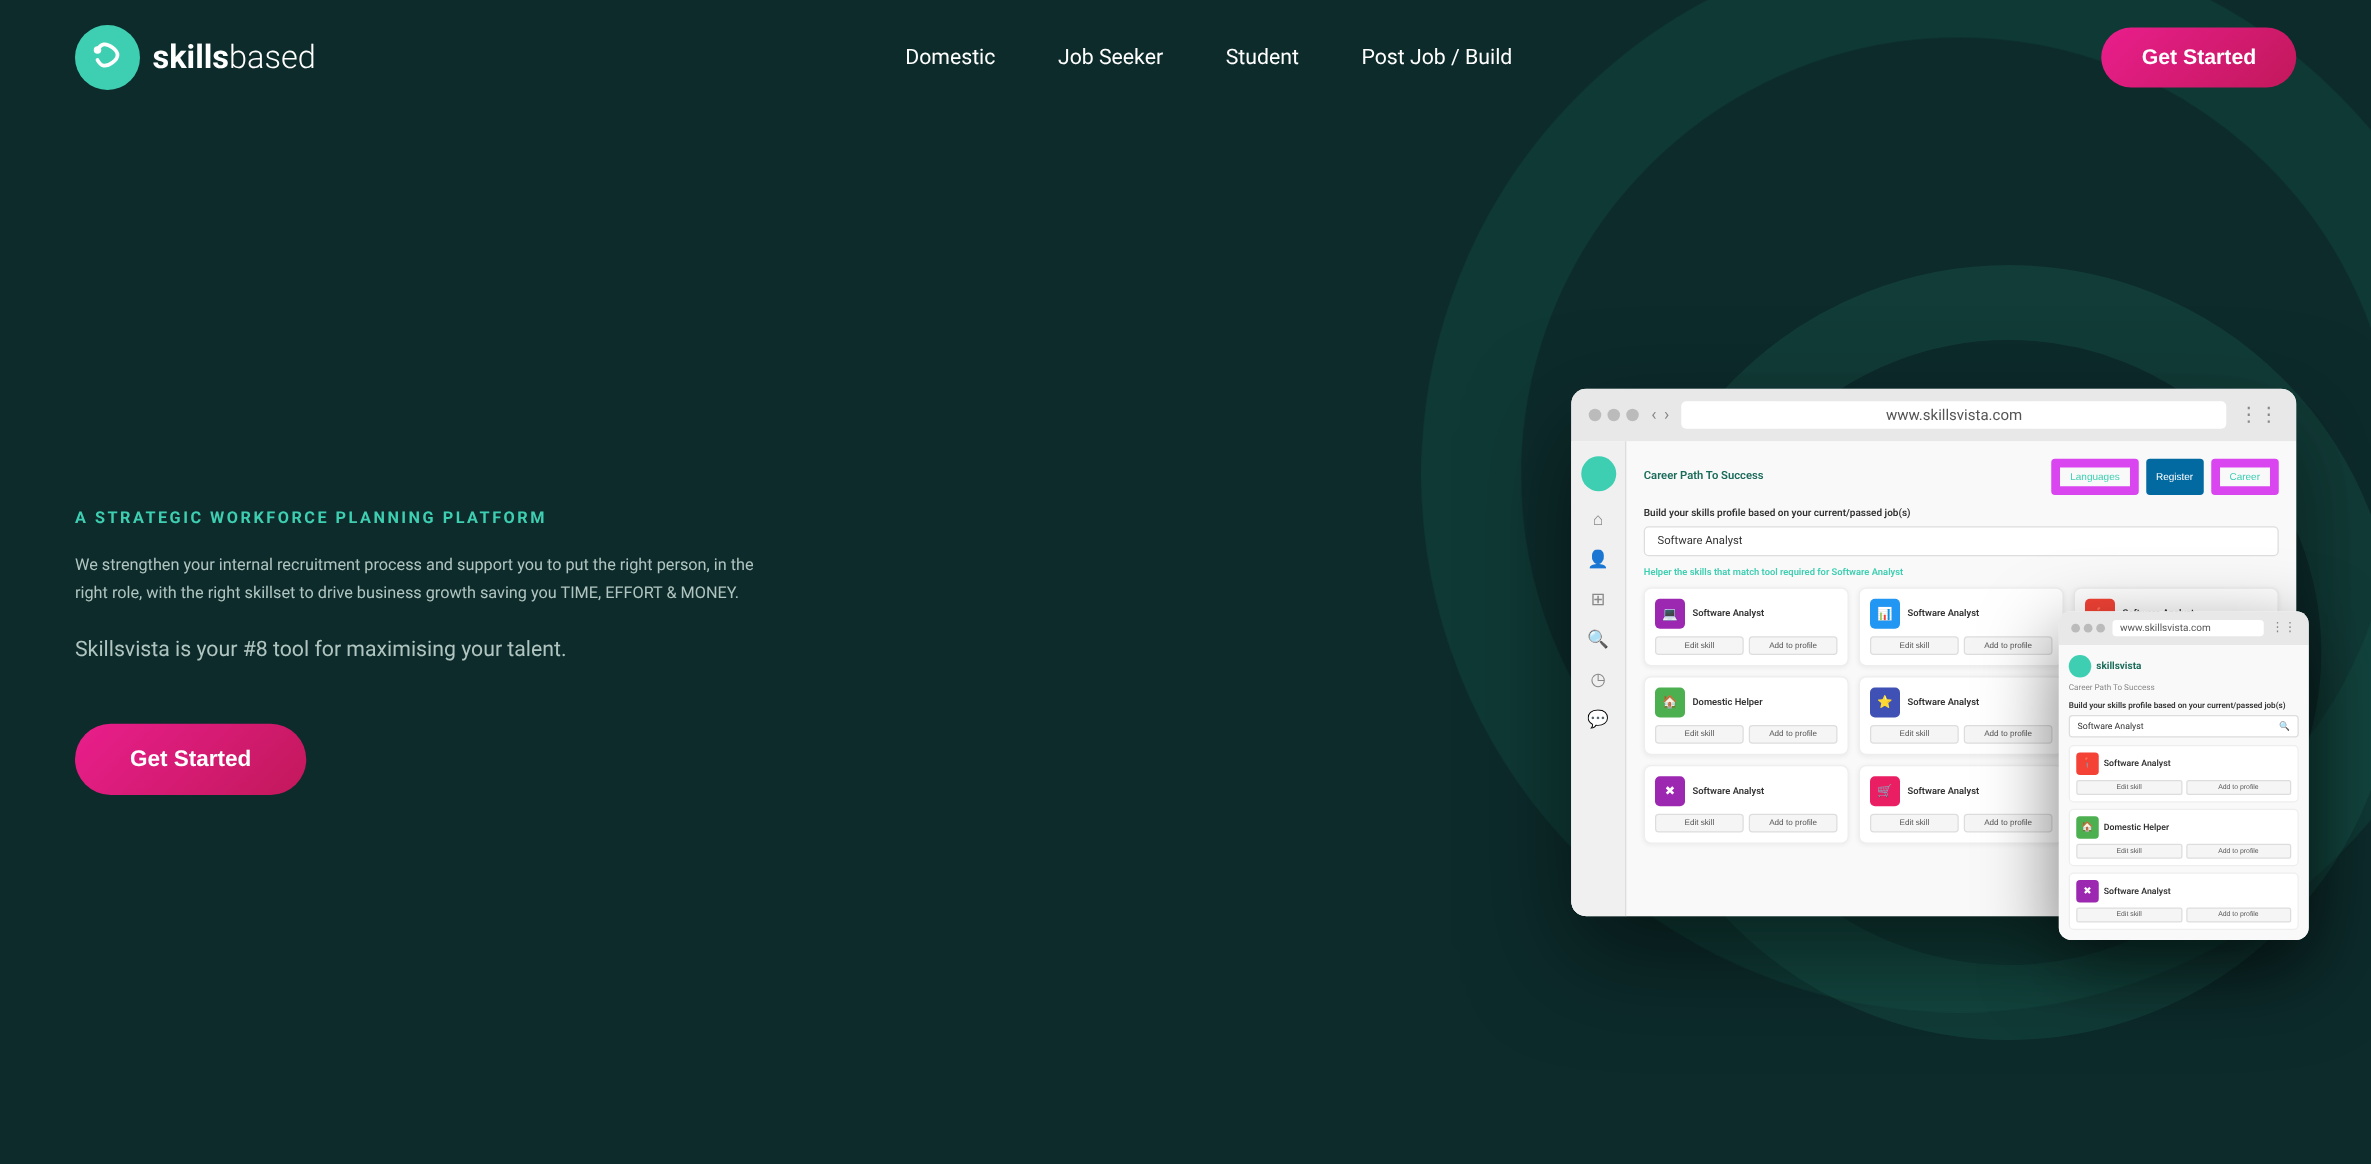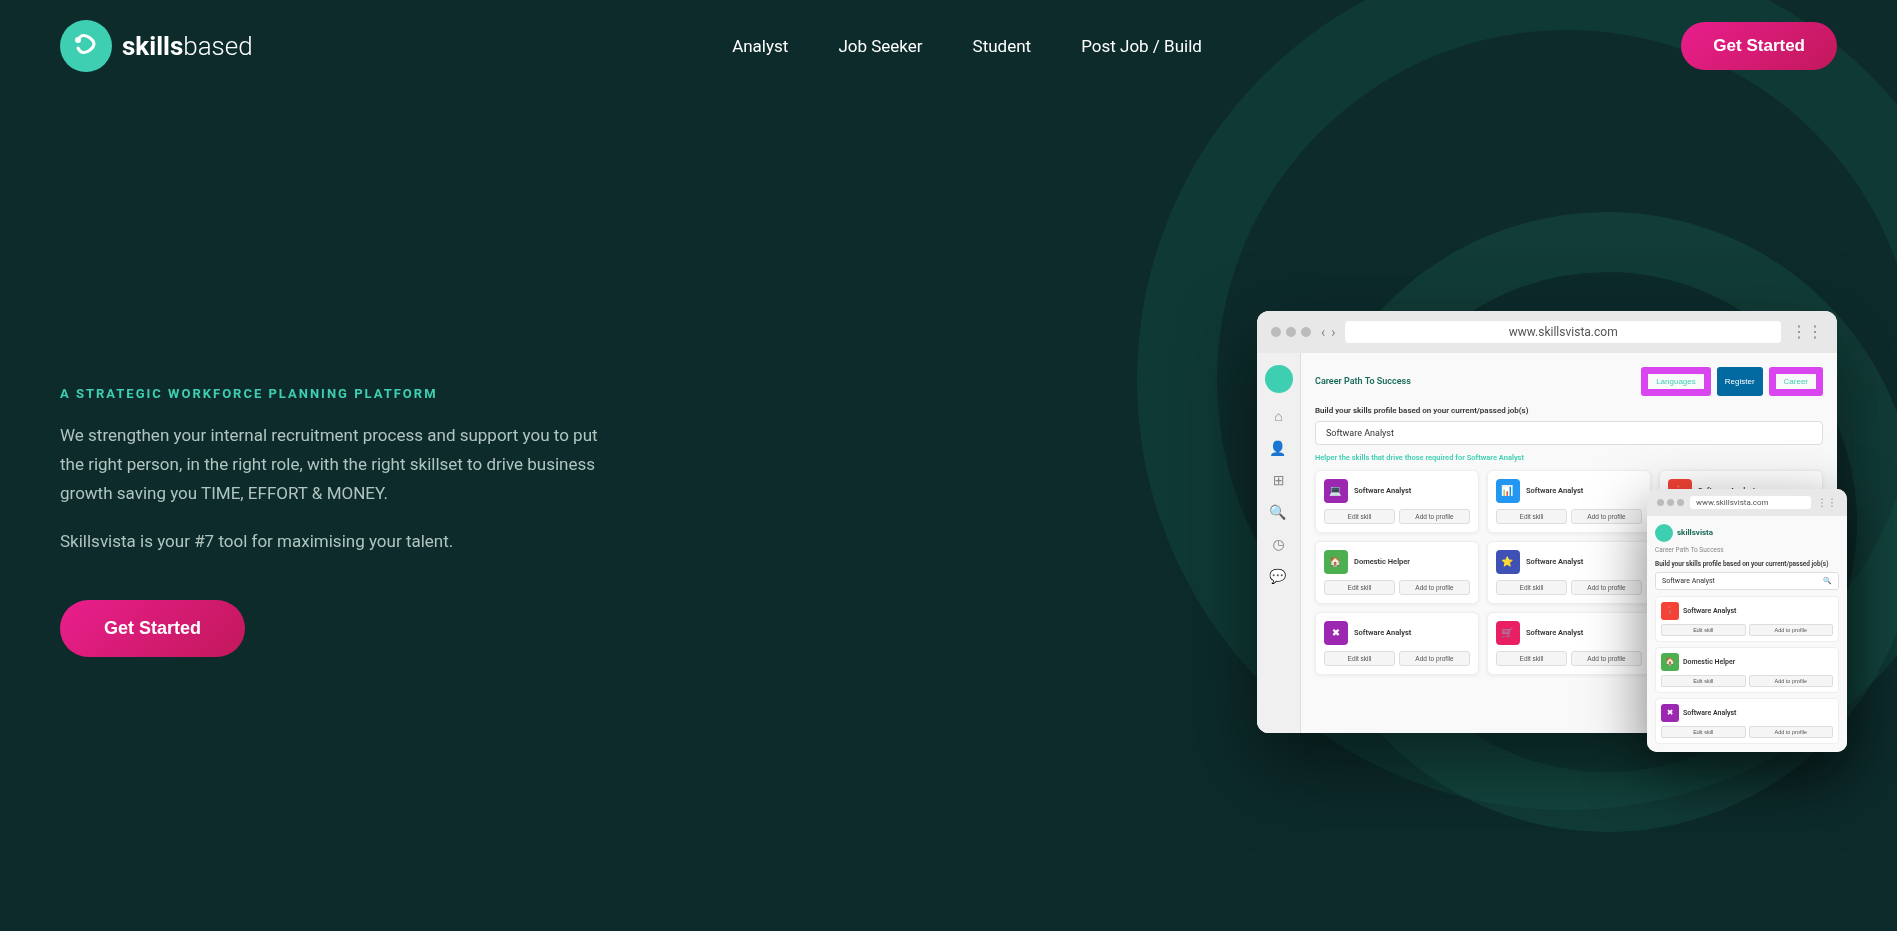--- a/index.html
+++ b/index.html
@@ -113,21 +113,21 @@
 
     .hero-title {
       font-size: 58px;
       font-weight: 800;
       line-height: 1.1;
       color: #ffffff;
       margin-bottom: 28px;
     }
 
     .hero-desc {
-      font-size: 17px;
+      font-size: 13px;
       line-height: 1.7;
       color: #b0c4c0;
       margin-bottom: 20px;
     }
 
     .hero-tagline {
       font-size: 17px;
       line-height: 1.7;
       color: #b0c4c0;
       margin-bottom: 44px;
@@ -554,42 +554,42 @@
       <path d="M18 20 Q22 12 30 18 Q38 24 30 30 Q22 36 18 28" fill="none" stroke="#fff" stroke-width="3" stroke-linecap="round"></path>
       <circle cx="18" cy="20" r="3" fill="#fff"></circle>
     </svg>
     <span class="logo-text">
       <span class="skills">skills</span><span class="vista" style="font-weight:300">based</span>
     </span>
   </div>
 
   <ul class="nav-links">
     <li>
-      <a href="#">Analyst</a>
+      <a href="#">Domestic</a>
     </li>
     <li>
       <a href="#">Job Seeker</a>
     </li>
     <li>
       <a href="#">Student</a>
     </li>
     <li>
       <a href="#">Post Job / Build</a>
     </li>
   </ul>
 
   <button class="nav-cta">Get Started</button>
 </nav>
 
 <section class="hero">
 
   <div class="hero-left">
     <p class="hero-subtitle">A STRATEGIC WORKFORCE PLANNING PLATFORM</p>
     <p class="hero-desc">We strengthen your internal recruitment process and support you to put the right person, in the right role, with the right skillset to drive business growth saving you TIME, EFFORT &amp; MONEY.</p>
-    <p class="hero-tagline">Skillsvista is your #7 tool for maximising your talent.</p>
+    <p class="hero-tagline">Skillsvista is your #8 tool for maximising your talent.</p>
     <button class="hero-cta">Get Started</button>
   </div>
 
   <div class="hero-right">
 
     <div class="browser-window">
       <div class="browser-bar">
         <div class="browser-dots">
           <div class="browser-dot"></div>
           <div class="browser-dot"></div>
@@ -627,21 +627,21 @@
 
           <div class="app-section-title">Build your skills profile based on your current/passed job(s)</div>
 
           <div class="app-search-bar">
             <span>Software Analyst</span>
           </div>
 
           <div class="app-filter-text">
             <span>Helper the</span>
             <span style="color:#3ecfb2; font-weight:600;">skills</span>
-            <span>that drive those required for Software Analyst</span>
+            <span>that match tool required for Software Analyst</span>
           </div>
 
           <div class="card-grid" id="card-grid">
               <div class="skill-card">
     <div class="skill-card-header">
       <div class="skill-icon" style="background:#9c27b0;">💻</div>
       <span class="skill-name">Software Analyst</span>
     </div>
     <div class="skill-card-actions">
       <button class="skill-action-btn">Edit skill</button>

